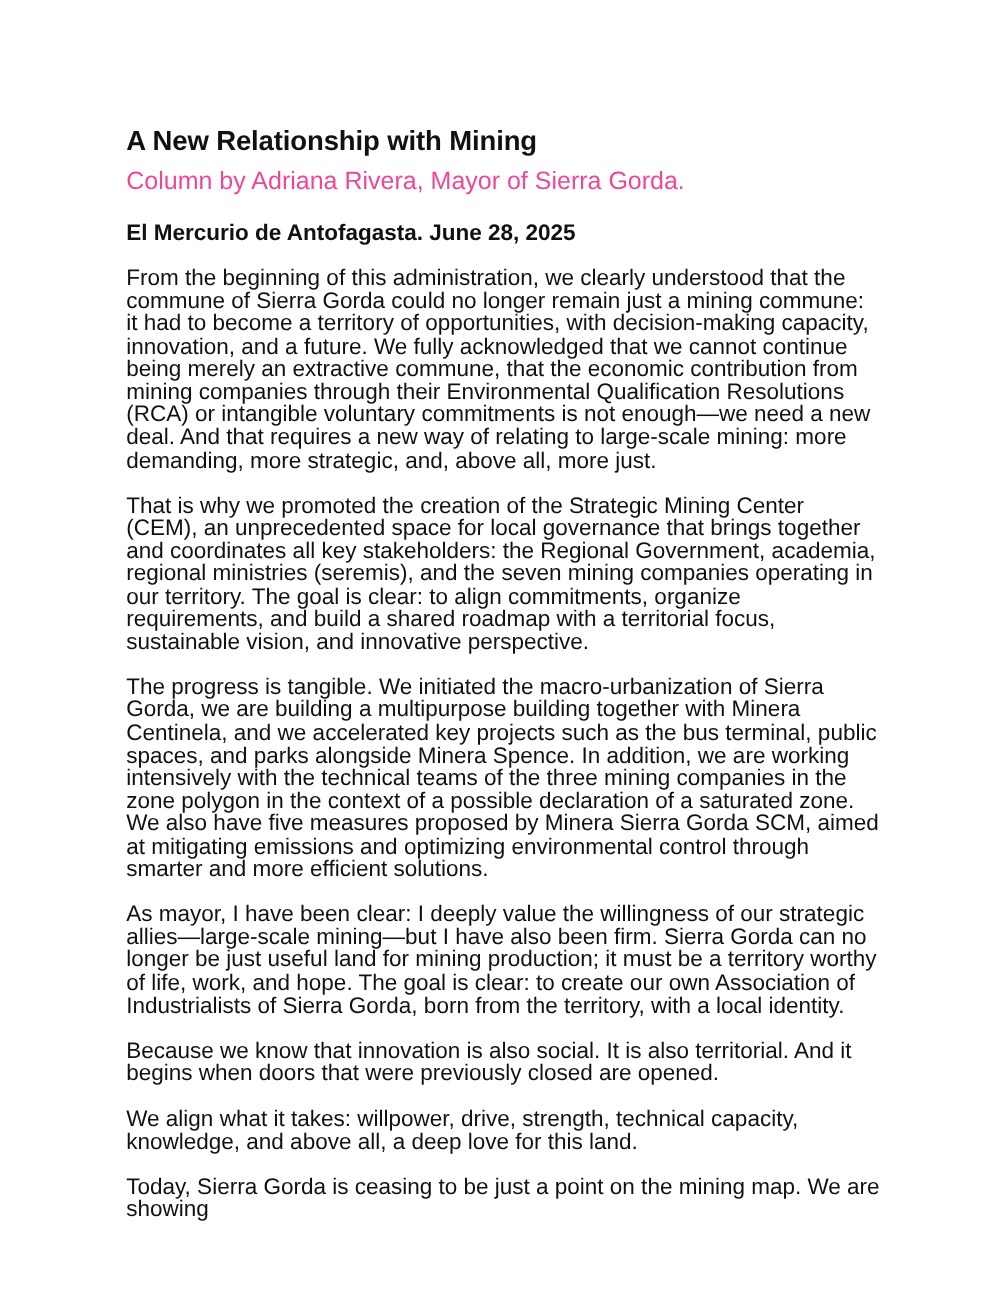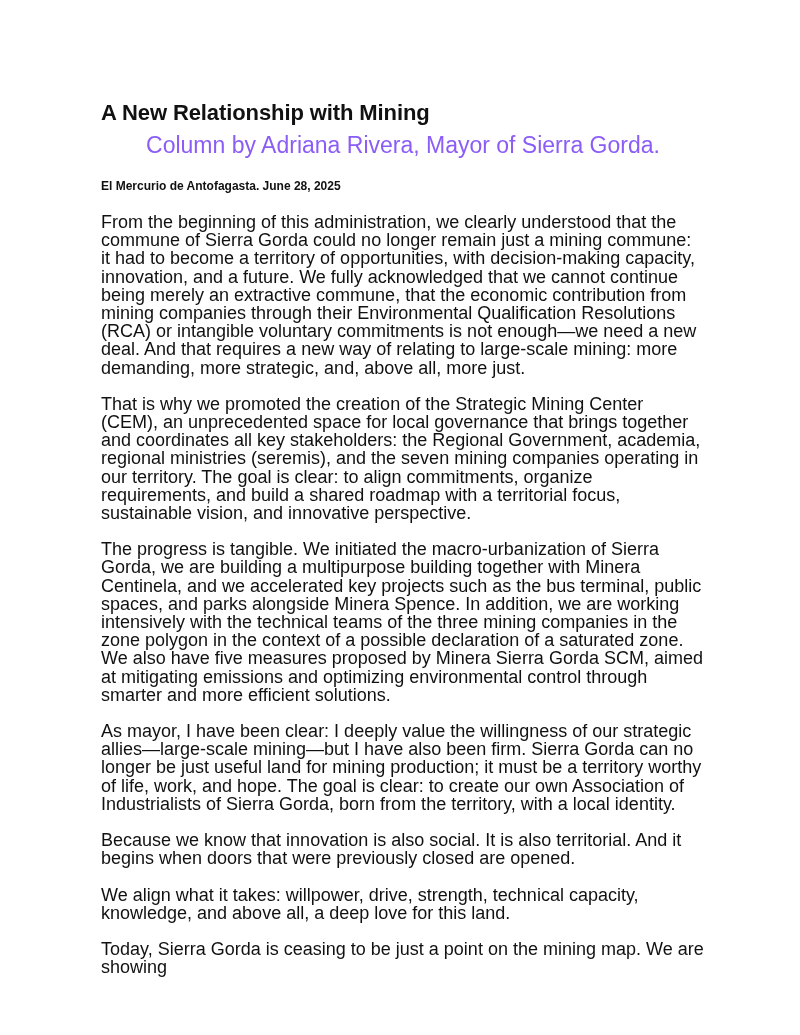--- a/index.html
+++ b/index.html
@@ -24,29 +24,28 @@
     .title {
       margin: 0;
       font-size: 22px;
       font-weight: bold;
       line-height: 34px;
       color: #111111;
       letter-spacing: -0.1px;
     }
     .subtitle {
       margin: 0;
-      font-size: 23px;
+      font-size: 20px;
       font-weight: normal;
       line-height: 30px;
-      color: #8b5cf6;
-      text-align: center;
+      color: #ec4899;
     }
     .byline {
       margin: 17px 0 0 0;
-      font-size: 12px;
+      font-size: 18px;
       font-weight: bold;
       line-height: 18px;
     }
     .body-text {
       margin-top: 18px;
     }
     .body-text p {
       margin: 0 0 18px 0;
       font-size: 18px;
       line-height: 18.2px;

